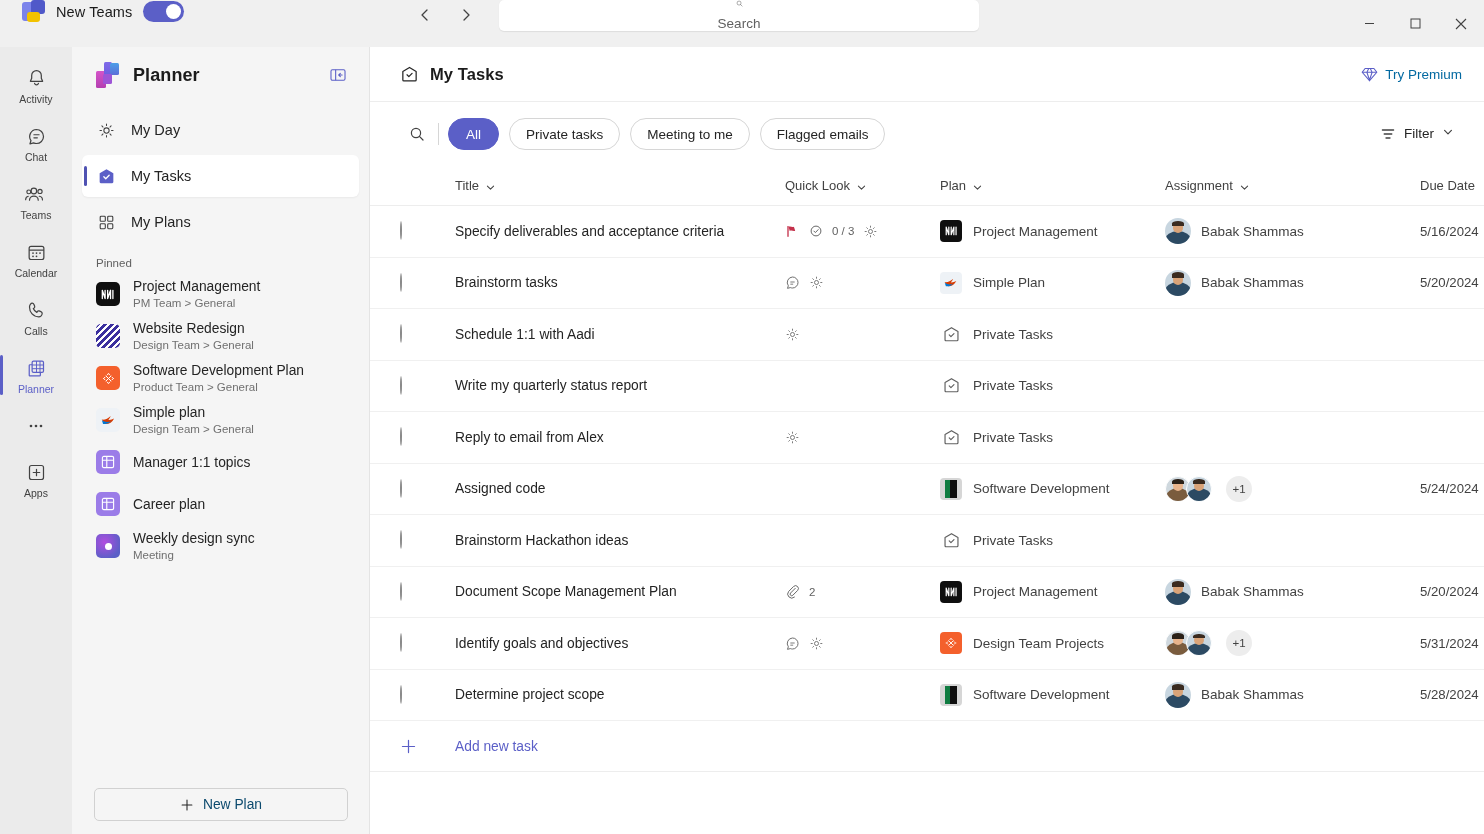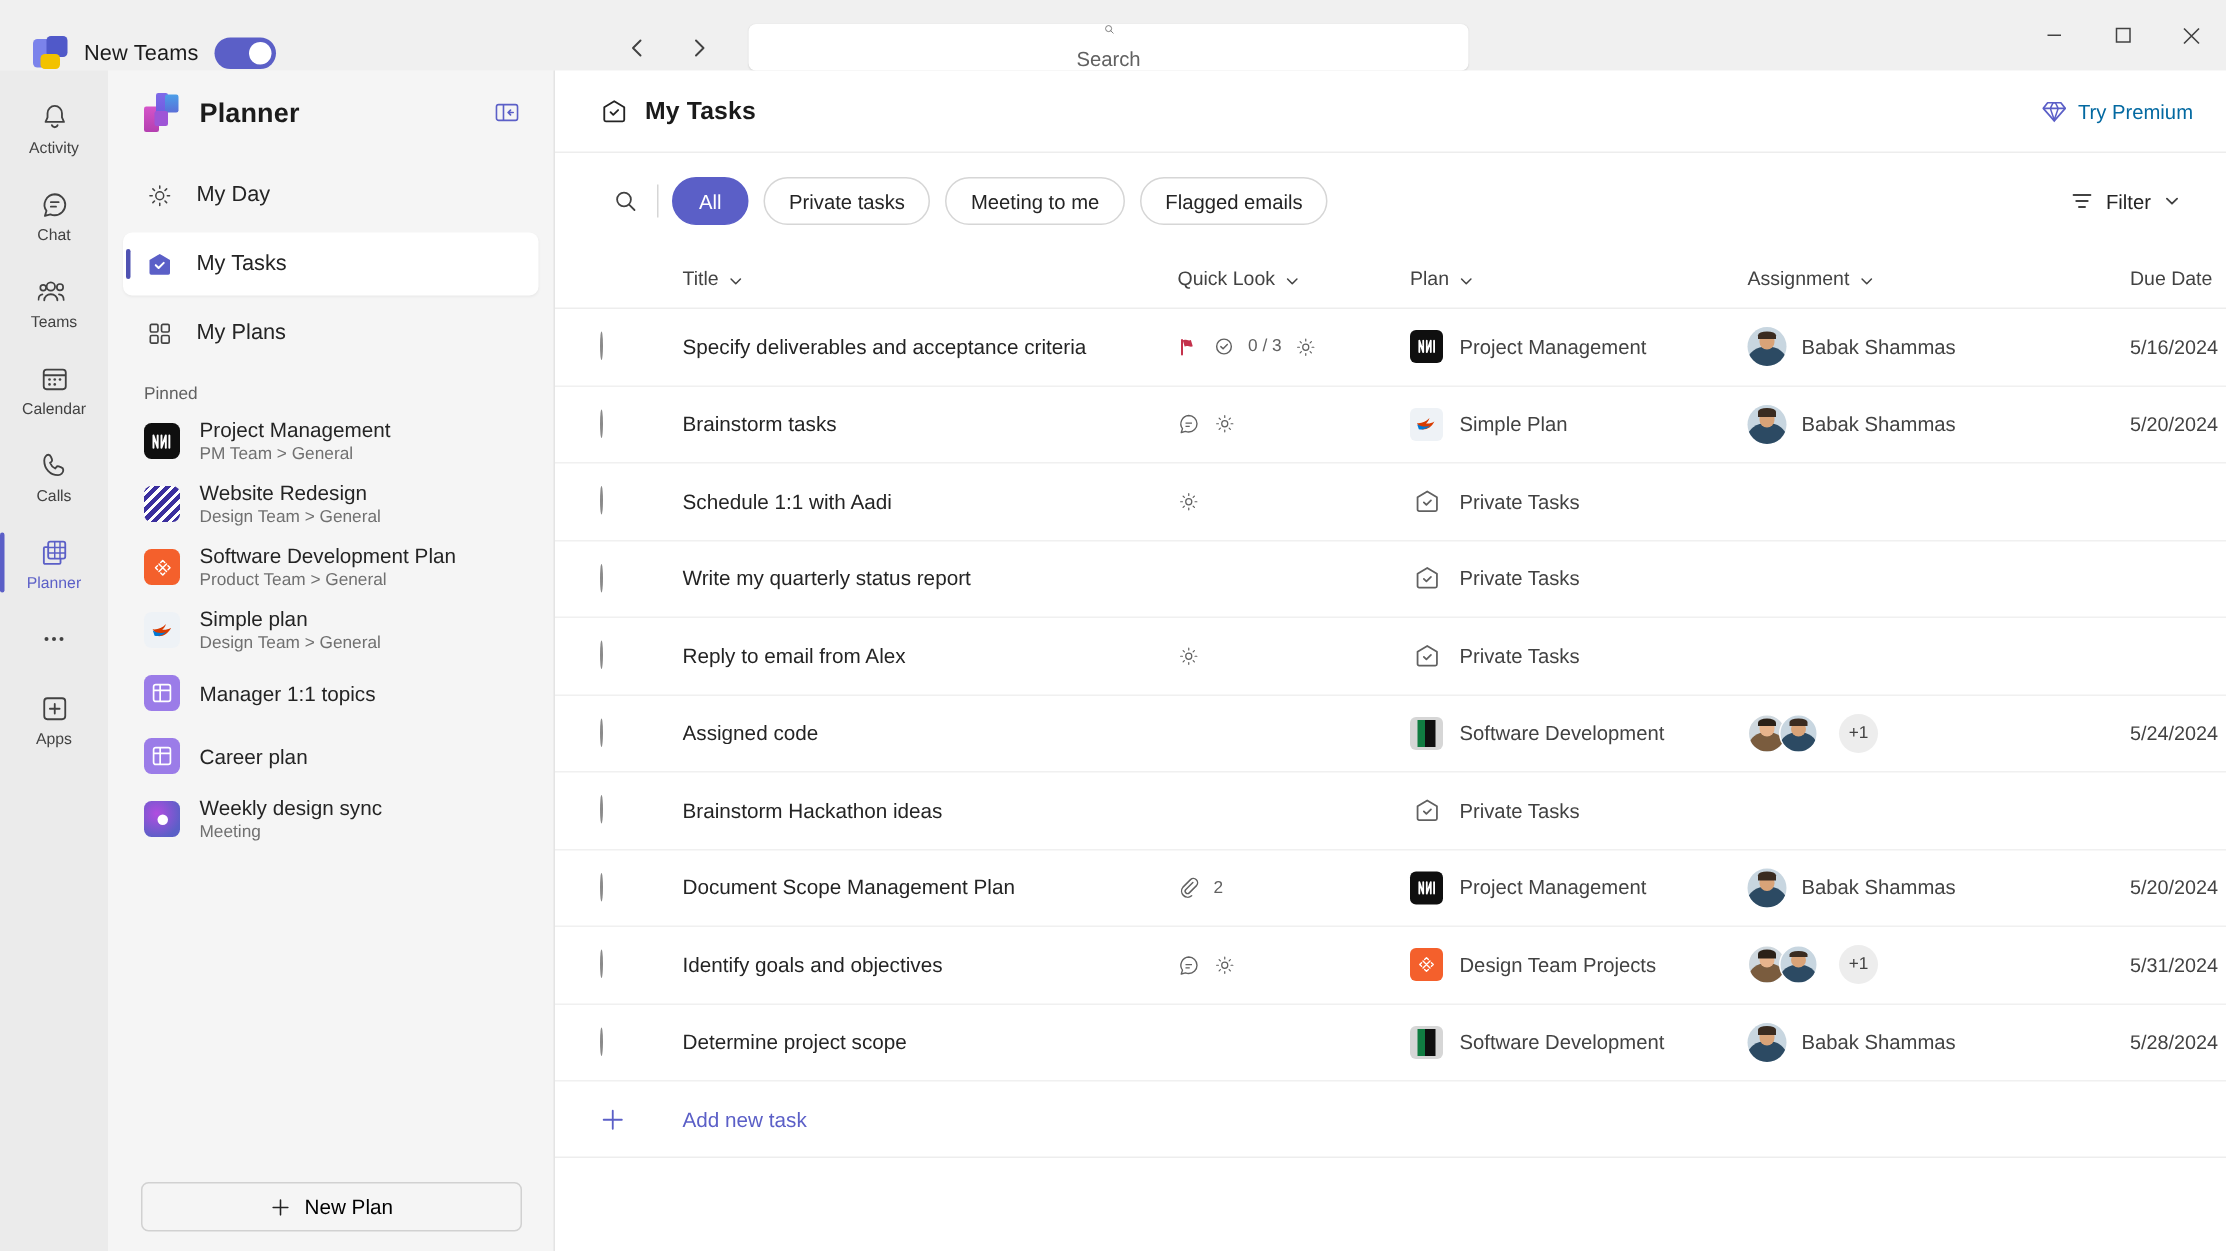--- a/index.html
+++ b/index.html
@@ -8,21 +8,21 @@
     font-family: "Liberation Sans", sans-serif;
     background: #f0f0f0;
     overflow: hidden;
     -webkit-font-smoothing: antialiased;
   }
   .app { position: relative; width: 1484px; height: 834px; background:#f0f0f0; }
 
   
   .titlebar {
     position: absolute; top:0; left:0; width:1484px; height:47px;
-    background:#f0f0f0; display:flex; align-items:flex-end;
+    background:#f0f0f0; display:flex; align-items:flex-start;
   }
   .tb-left { display:flex; align-items:center; gap:11px; padding-left:22px; width:410px; }
   .teams-logo { width:23px; height:23px; position:relative; }
   .teams-logo .sq { position:absolute; border-radius:3px; }
   .tb-newteams { font-size:14.5px; color:#1b1b1b; letter-spacing:0.1px; }
   .toggle {
     width:41px; height:21px; border-radius:11px; background:#5b5fc7;
     position:relative; cursor:pointer; flex:none;
   }
   .toggle .knob {
@@ -100,21 +100,21 @@
   }
   .pin-ico { width:24px;height:24px;border-radius:5px;flex:none;position:relative;overflow:hidden; }
   .pin-text { display:flex; flex-direction:column; gap:1px; min-width:0; }
   .pin-name { font-size:13.8px; color:#242424; line-height:17px; white-space:nowrap; }
   .pin-sub { font-size:11.5px; color:#707070; line-height:14px; white-space:nowrap; }
 
   .newplan-wrap { position:absolute; bottom:13px; left:0; width:298px; padding:0 22px; }
   .newplan {
     width:100%; height:33px; border:1px solid #d1d1d1; border-radius:5px;
     background:#f5f5f5; display:flex; align-items:center; justify-content:center; gap:9px;
-    cursor:pointer; font-size:13.8px; color:#000000;
+    cursor:pointer; font-size:13.8px; color:#0c4a6e;
   }
 
   
   .main {
     position:absolute; left:370px; top:47px; width:1114px; height:787px; background:#fff;
   }
   .main-head {
     height:55px; display:flex; align-items:center; padding:0 22px 0 30px;
     border-bottom:1px solid #ededed;
   }
@@ -125,21 +125,21 @@
 
   .toolbar { height:64px; display:flex; align-items:center; padding:0 22px 0 30px; }
   .tb-search { width:34px;height:30px;display:flex;align-items:center;justify-content:center;cursor:pointer; }
   .tb-sep { width:1px; height:22px; background:#d6d6d6; margin:0 9px 0 4px; }
   .pills { display:flex; align-items:center; gap:10px; flex:1; }
   .pill {
     height:32px; padding:0 16px; border-radius:16px; border:1px solid #d6d6d6;
     display:flex; align-items:center; font-size:13.5px; color:#242424; cursor:pointer; background:#fff;
   }
   .pill.sel { background:#5b5fc7; border-color:#5b5fc7; color:#fff; padding:0 17px; }
-  .filter-btn { display:flex; align-items:center; gap:8px; cursor:pointer; padding:6px 8px; border-radius:4px; }
+  .filter-btn { display:flex; align-items:flex-start; gap:8px; cursor:pointer; padding:6px 8px; border-radius:4px; }
   .filter-btn .ftxt { font-size:13.5px; color:#242424; }
 
   
   .thead {
     display:flex; align-items:center; height:40px; padding:0 0 0 30px;
     border-bottom:1px solid #ededed;
   }
   .th { font-size:13px; color:#424242; display:flex; align-items:flex-end; gap:6px; }
   .col-check { width:55px; flex:none; }
   .col-title { width:330px; flex:none; }

